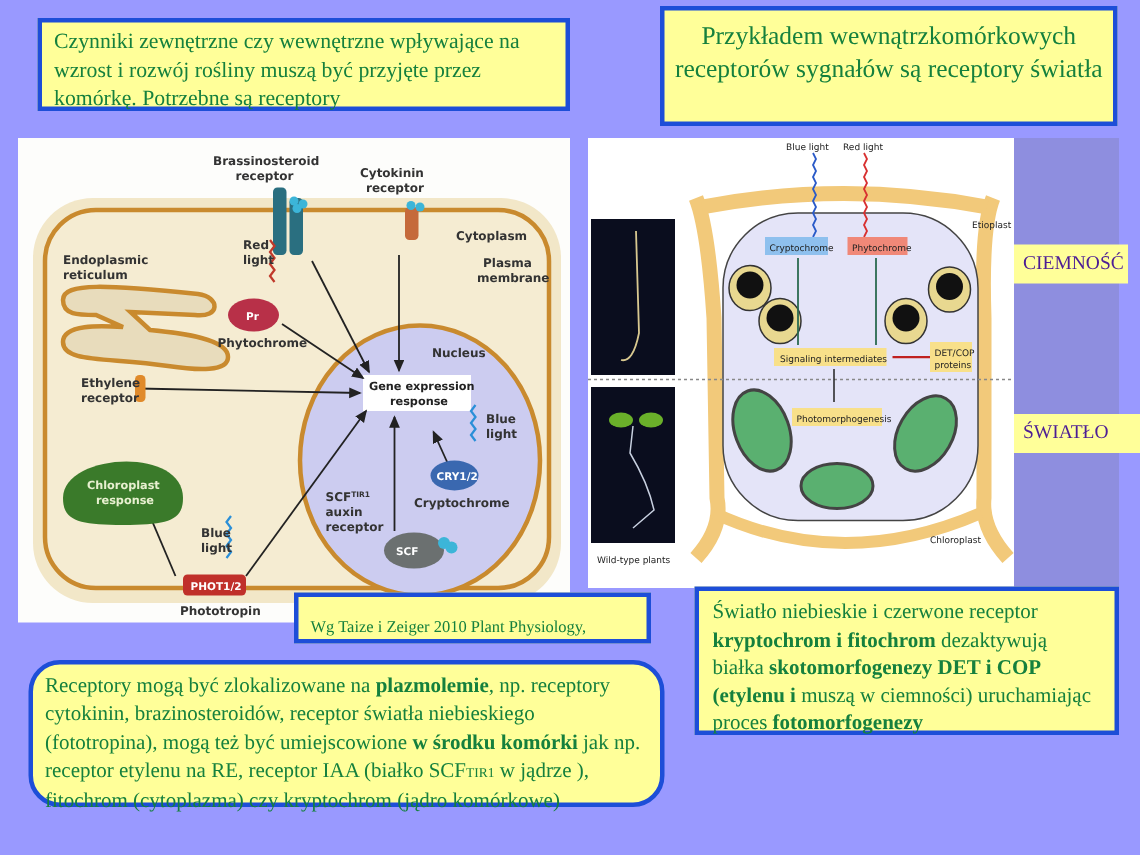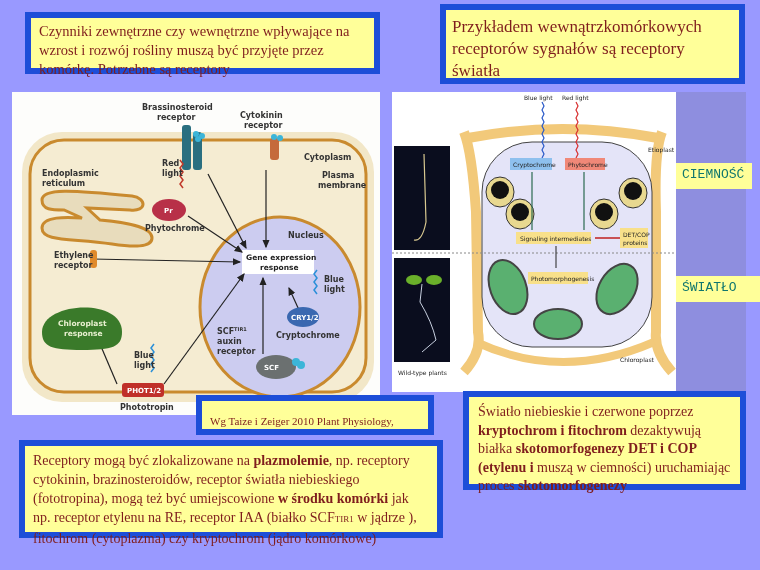--- a/index.html
+++ b/index.html
@@ -1,28 +1,28 @@
 <!DOCTYPE html>
 <html><head>
 <meta charset="utf-8">
 <style>
   html, body { margin:0; padding:0; }
   body { width:760px; height:570px; background:#9999ff; position:relative; overflow:hidden;
          font-family:"Liberation Serif", serif; }
-  .ybox { position:absolute; background:#ffff99; border:6px solid #1d4ed8; box-sizing:border-box; color:#7f1d1d; }
+  .ybox { position:absolute; background:#ffff99; border:3px solid #1d4ed8; box-sizing:border-box; color:#15803d; }
   #box-intro { left:25px; top:12px; width:355px; height:62px; padding:4px 8px; font-size:14.5px; line-height:19px; }
-  #box-title { left:440px; top:4px; width:305px; height:80px; padding:6px 6px; text-align:left; font-size:17px; line-height:22px; }
+  #box-title { left:440px; top:4px; width:305px; height:80px; padding:6px 6px; text-align:center; font-size:17px; line-height:22px; }
   #fig-left { position:absolute; left:12px; top:92px; width:368px; height:323px; background:#fdfdfb; }
   #fig-right { position:absolute; left:392px; top:92px; width:284px; height:300px; background:#ffffff; }
   #right-strip { position:absolute; left:676px; top:92px; width:70px; height:300px; background:#8e8edf; }
-  .label-tag { position:absolute; background:#ffff99; font-size:13px; padding:4px 6px; box-sizing:border-box; color:#0f766e;font-family:Liberation Mono, monospace; }
+  .label-tag { position:absolute; background:#ffff99; font-size:13px; padding:4px 6px; box-sizing:border-box; color:#4c1d95; }
   #tag-dark { left:676px; top:163px; width:76px; height:26px; }
   #tag-light { left:676px; top:276px; width:96px; height:26px; }
   #box-citation { left:196px; top:395px; width:238px; height:20px; font-size:11px; padding:14px 8px; line-height:13px; }
-  #box-receptors { left:19px; top:440px; width:424px; height:98px; padding:5px 8px; font-size:14px; line-height:19px; }
+  #box-receptors { left:19px; top:440px; width:424px; height:98px; padding:5px 8px; font-size:14px; line-height:19px;border-radius:21px; }
   #box-light { left:463px; top:391px; width:283px; height:99px; padding:6px 9px; font-size:14px; line-height:18.5px; }
   svg text { font-family:"DejaVu Sans", sans-serif; }
   .sub { font-size:9px; font-variant:small-caps; }
 </style>
 </head>
 <body>
 
 <div class="ybox" id="box-intro">
   <span>Czynniki zewnętrzne czy wewnętrzne wpływające na wzrost i rozwój rośliny muszą być przyjęte przez komórkę. Potrzebne są receptory</span>
 </div>
@@ -188,18 +188,18 @@
   </g>
   <text x="228" y="270" font-size="6" fill="#222">Chloroplast</text>
 </svg>
 </div>
 
 <div id="right-strip"></div>
 <div class="label-tag" id="tag-dark">CIEMNOŚĆ</div>
 <div class="label-tag" id="tag-light">ŚWIATŁO</div>
 
 <div class="ybox" id="box-light">
-  <span>Światło niebieskie i czerwone poprzez </span><b>kryptochrom i fitochrom</b><span> dezaktywują białka </span><b>skotomorfogenezy DET i COP (etylenu i</b><span> muszą w ciemności) uruchamiając proces </span><b>skotomorfogenezy</b>
+  <span>Światło niebieskie i czerwone receptor </span><b>kryptochrom i fitochrom</b><span> dezaktywują białka </span><b>skotomorfogenezy DET i COP (etylenu i</b><span> muszą w ciemności) uruchamiając proces </span><b>fotomorfogenezy</b>
 </div>
 
 <div class="ybox" id="box-receptors">
   <span>Receptory mogą być zlokalizowane na </span><b>plazmolemie</b><span>, np.  receptory cytokinin, brazinosteroidów, receptor światła niebieskiego (fototropina), mogą też być umiejscowione </span><b>w środku komórki</b><span> jak np. receptor etylenu na RE, receptor IAA (białko SCF</span><span class="sub">TIR1</span><span> w jądrze ), fitochrom (cytoplazma) czy kryptochrom (jądro komórkowe)</span>
 </div>
 
 </body></html>

